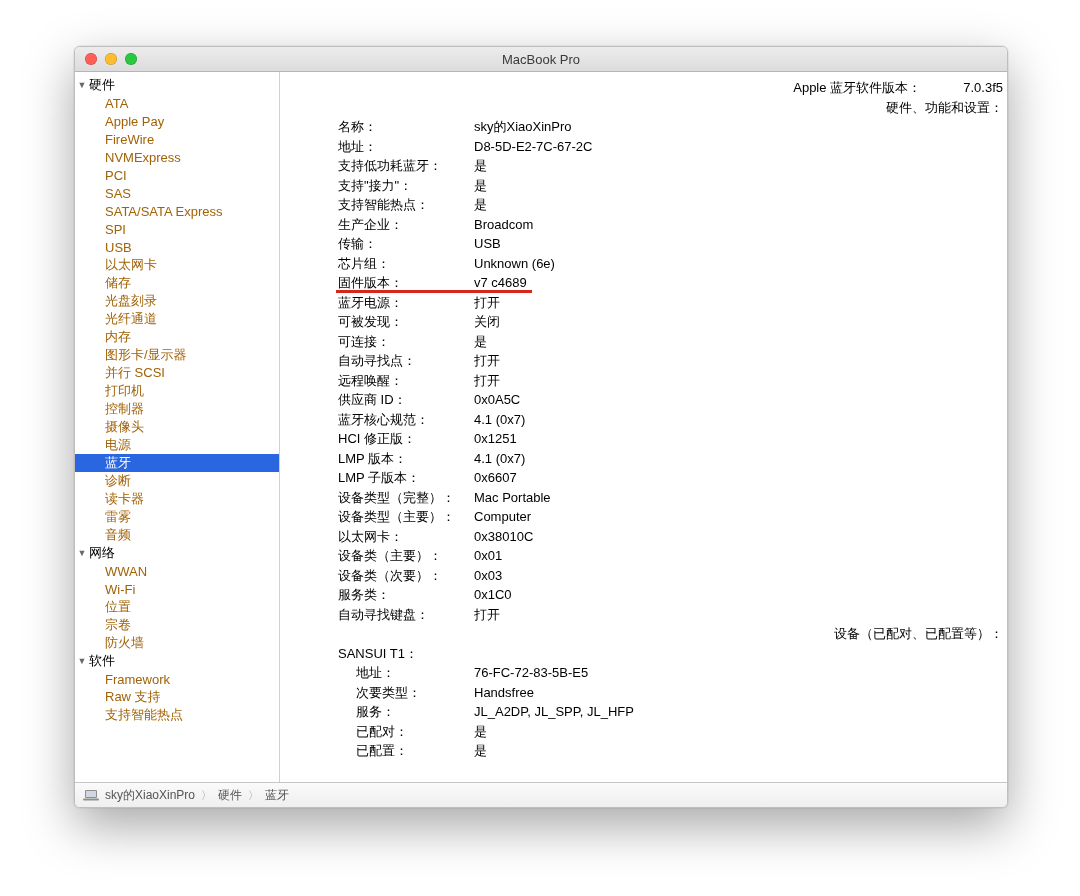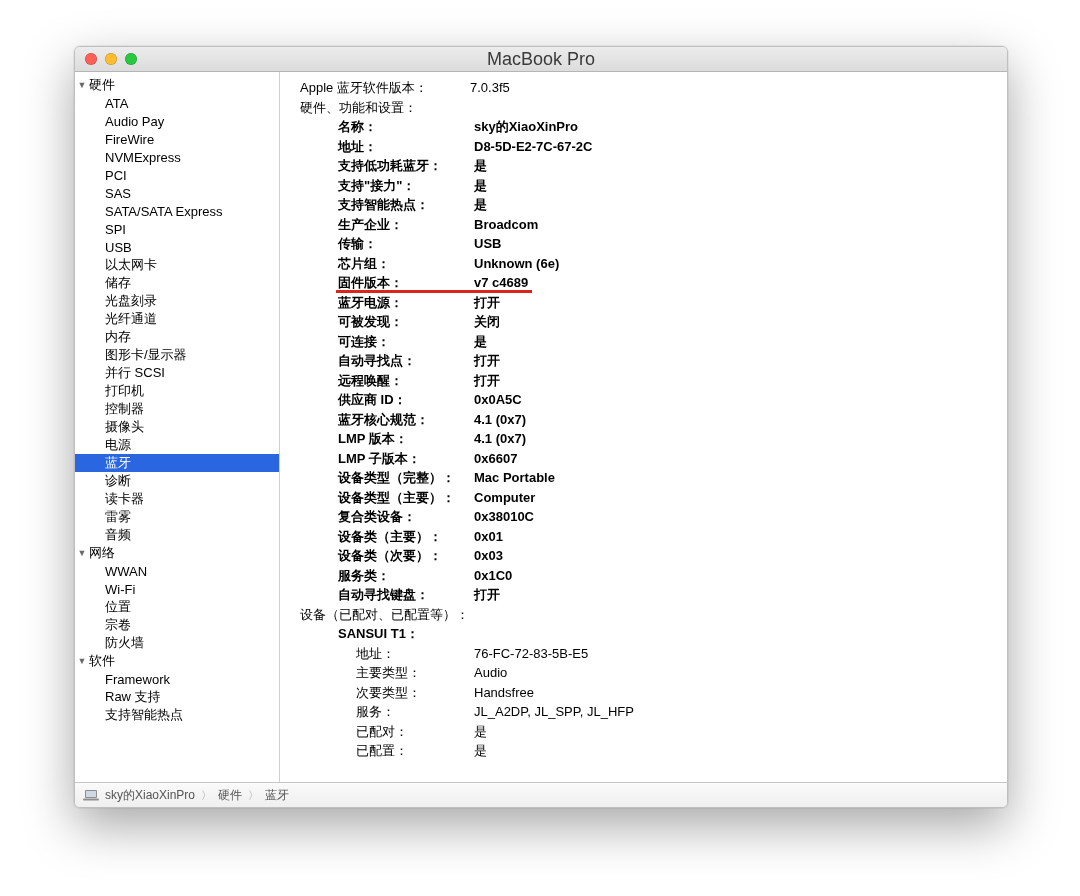--- a/index.html
+++ b/index.html
@@ -43,21 +43,21 @@
     width: 12px; height: 12px; border-radius: 50%;
     box-shadow: inset 0 0 0 0.5px rgba(0,0,0,0.25);
   }
   .light.red { background:#ff5f57; }
   .light.yellow { background:#febc2e; }
   .light.green { background:#28c840; }
   .title {
     position: absolute;
     left: 0; right: 0;
     text-align: center;
-    font-size: 18px;
+    font-size: 13px;
     color: #3a3a3a;
     pointer-events: none;
   }
 
   .body {
     flex: 1 1 auto;
     display: flex;
     overflow: hidden;
     background: #ffffff;
   }
@@ -85,21 +85,21 @@
     color: #6a6a6a;
     font-size: 9px;
   }
   .group-label { }
   .side-item {
     display: flex;
     align-items: center;
     height: 18px;
     padding-left: 30px;
     font-size: 13px;
-    color: #000000;
+    color: #a16207;
     white-space: nowrap;
     cursor: default;
   }
   .side-item.selected {
     background: #2a66e0;
     color: #ffffff;
   }
 
   .content {
     flex: 1 1 auto;
@@ -111,22 +111,22 @@
     left: 20px;
     top: 6px;
     right: 4px;
     bottom: 0;
     overflow: hidden;
     font-size: 13px;
     line-height: 19.5px;
     color: #000;
   }
   .row { display: flex; white-space: pre; }
-  .ind1 { padding-left: 0px; }
-  .ind3 { padding-left: 38px; font-weight: bold; }
+  .ind1 { padding-left: 0px; justify-content: flex-end; }
+  .ind3 { padding-left: 38px; }
   .ind4 { padding-left: 56px; }
   .key { display: inline-block; width: 136px; }
   .val { display: inline-block; }
   .underline {
     position: absolute;
     height: 3px;
     background: #d9261c;
     pointer-events: none;
   }
 
@@ -163,21 +163,21 @@
     <div class="sidebar">
 
       <div class="group-header">
         <span class="disclosure">▼</span>
         <span class="group-label">硬件</span>
       </div>
       <div class="side-item">
           <span>ATA</span>
         </div>
       <div class="side-item">
-          <span>Audio Pay</span>
+          <span>Apple Pay</span>
         </div>
       <div class="side-item">
           <span>FireWire</span>
         </div>
       <div class="side-item">
           <span>NVMExpress</span>
         </div>
       <div class="side-item">
           <span>PCI</span>
         </div>
@@ -297,34 +297,34 @@
         <div class="row ind3"><span class="key">传输：</span><span class="val">USB</span></div>
         <div class="row ind3"><span class="key">芯片组：</span><span class="val">Unknown (6e)</span></div>
         <div class="row ind3"><span class="key">固件版本：</span><span class="val">v7 c4689</span></div>
         <div class="row ind3"><span class="key">蓝牙电源：</span><span class="val">打开</span></div>
         <div class="row ind3"><span class="key">可被发现：</span><span class="val">关闭</span></div>
         <div class="row ind3"><span class="key">可连接：</span><span class="val">是</span></div>
         <div class="row ind3"><span class="key">自动寻找点：</span><span class="val">打开</span></div>
         <div class="row ind3"><span class="key">远程唤醒：</span><span class="val">打开</span></div>
         <div class="row ind3"><span class="key">供应商 ID：</span><span class="val">0x0A5C</span></div>
         <div class="row ind3"><span class="key">蓝牙核心规范：</span><span class="val">4.1 (0x7)</span></div>
+        <div class="row ind3"><span class="key">HCI 修正版：</span><span class="val">0x1251</span></div>
         <div class="row ind3"><span class="key">LMP 版本：</span><span class="val">4.1 (0x7)</span></div>
         <div class="row ind3"><span class="key">LMP 子版本：</span><span class="val">0x6607</span></div>
         <div class="row ind3"><span class="key">设备类型（完整）：</span><span class="val">Mac Portable</span></div>
         <div class="row ind3"><span class="key">设备类型（主要）：</span><span class="val">Computer</span></div>
-        <div class="row ind3"><span class="key">复合类设备：</span><span class="val">0x38010C</span></div>
+        <div class="row ind3"><span class="key">以太网卡：</span><span class="val">0x38010C</span></div>
         <div class="row ind3"><span class="key">设备类（主要）：</span><span class="val">0x01</span></div>
         <div class="row ind3"><span class="key">设备类（次要）：</span><span class="val">0x03</span></div>
         <div class="row ind3"><span class="key">服务类：</span><span class="val">0x1C0</span></div>
         <div class="row ind3"><span class="key">自动寻找键盘：</span><span class="val">打开</span></div>
 
         <div class="row ind1"><span>设备（已配对、已配置等）：</span></div>
         <div class="row ind3"><span>SANSUI T1：</span></div>
         <div class="row ind4"><span class="key" style="width:118px">地址：</span><span class="val">76-FC-72-83-5B-E5</span></div>
-        <div class="row ind4"><span class="key" style="width:118px">主要类型：</span><span class="val">Audio</span></div>
         <div class="row ind4"><span class="key" style="width:118px">次要类型：</span><span class="val">Handsfree</span></div>
         <div class="row ind4"><span class="key" style="width:118px">服务：</span><span class="val">JL_A2DP, JL_SPP, JL_HFP</span></div>
         <div class="row ind4"><span class="key" style="width:118px">已配对：</span><span class="val">是</span></div>
         <div class="row ind4"><span class="key" style="width:118px">已配置：</span><span class="val">是</span></div>
 
         <div class="underline" style="left:36px; top:212px; width:196px;"></div>
       </div>
     </div>
 
   </div>

